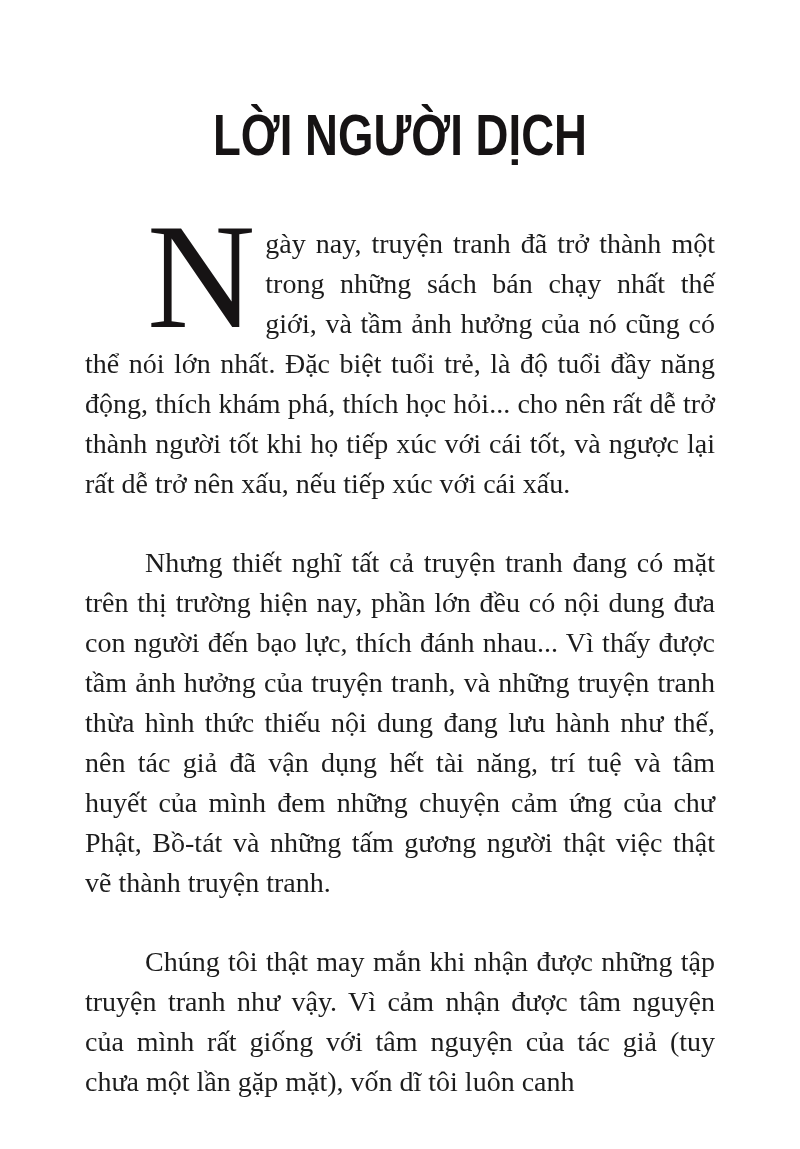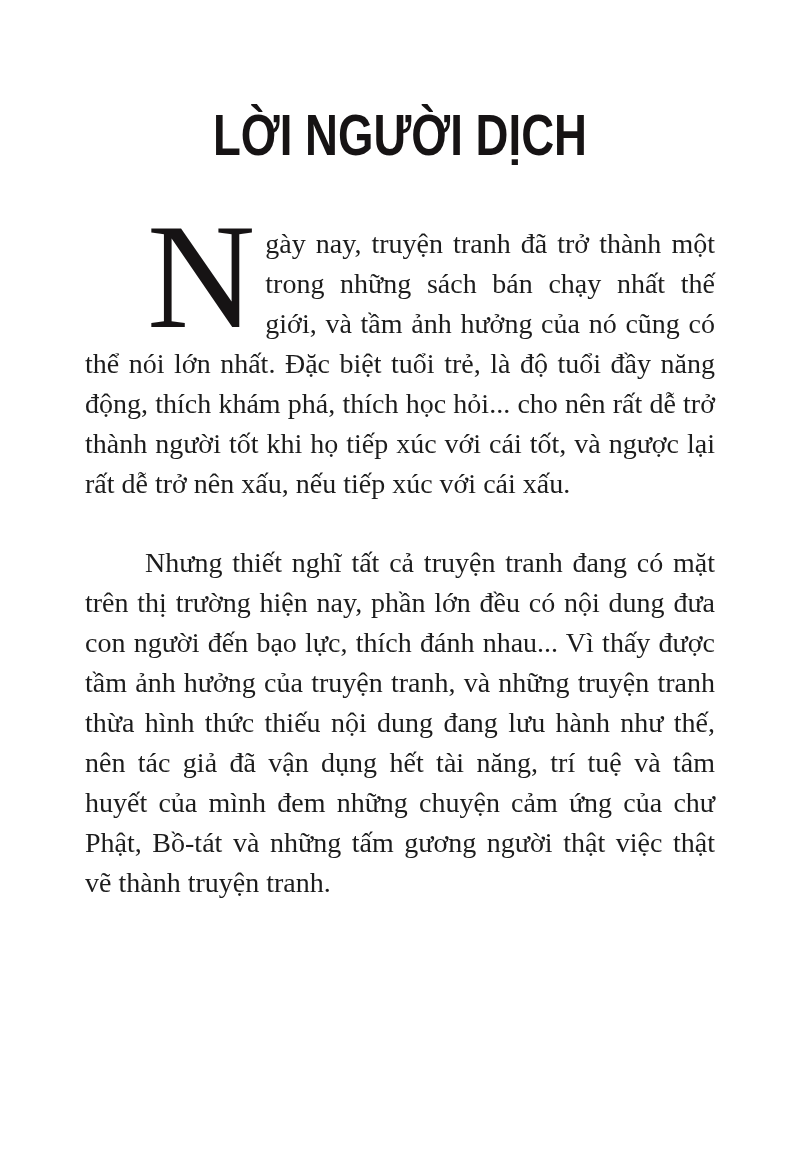--- a/index.html
+++ b/index.html
@@ -68,14 +68,15 @@
 <body>
 
 <div class="page">
   <h1 class="title">LỜI NGƯỜI DỊCH</h1>
 
   <div class="content">
     <p class="para">
       <span class="dropcap">N</span><span>gày nay, truyện tranh đã trở thành một trong những sách bán chạy nhất thế giới, và tầm ảnh hưởng của nó cũng có thể nói lớn nhất. Đặc biệt tuổi trẻ, là độ tuổi đầy năng động, thích khám phá, thích học hỏi... cho nên rất dễ trở thành người tốt khi họ tiếp xúc với cái tốt, và ngược lại rất dễ trở nên xấu, nếu tiếp xúc với cái xấu.</span>
     </p>
     <p class="para indent">Nhưng thiết nghĩ tất cả truyện tranh đang có mặt trên thị trường hiện nay, phần lớn đều có nội dung đưa con người đến bạo lực, thích đánh nhau... Vì thấy được tầm ảnh hưởng của truyện tranh, và những truyện tranh thừa hình thức thiếu nội dung đang lưu hành như thế, nên tác giả đã vận dụng hết tài năng, trí tuệ và tâm huyết của mình đem những chuyện cảm ứng của chư Phật, Bồ-tát và những tấm gương người thật việc thật vẽ thành truyện tranh.</p>
+    <p class="para indent">Chúng tôi thật may mắn khi nhận được những tập truyện tranh như vậy. Vì cảm nhận được tâm nguyện của mình rất giống với tâm nguyện của tác giả (tuy chưa một lần gặp mặt), vốn dĩ tôi luôn canh</p>
   </div>
 </div>
 
 </body></html>

